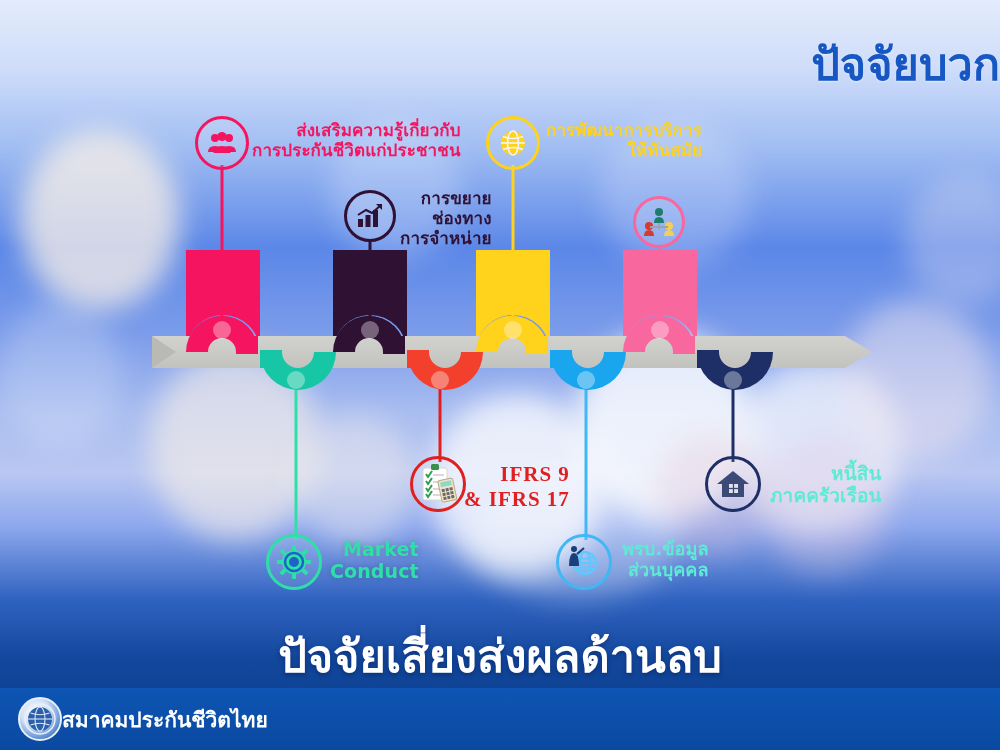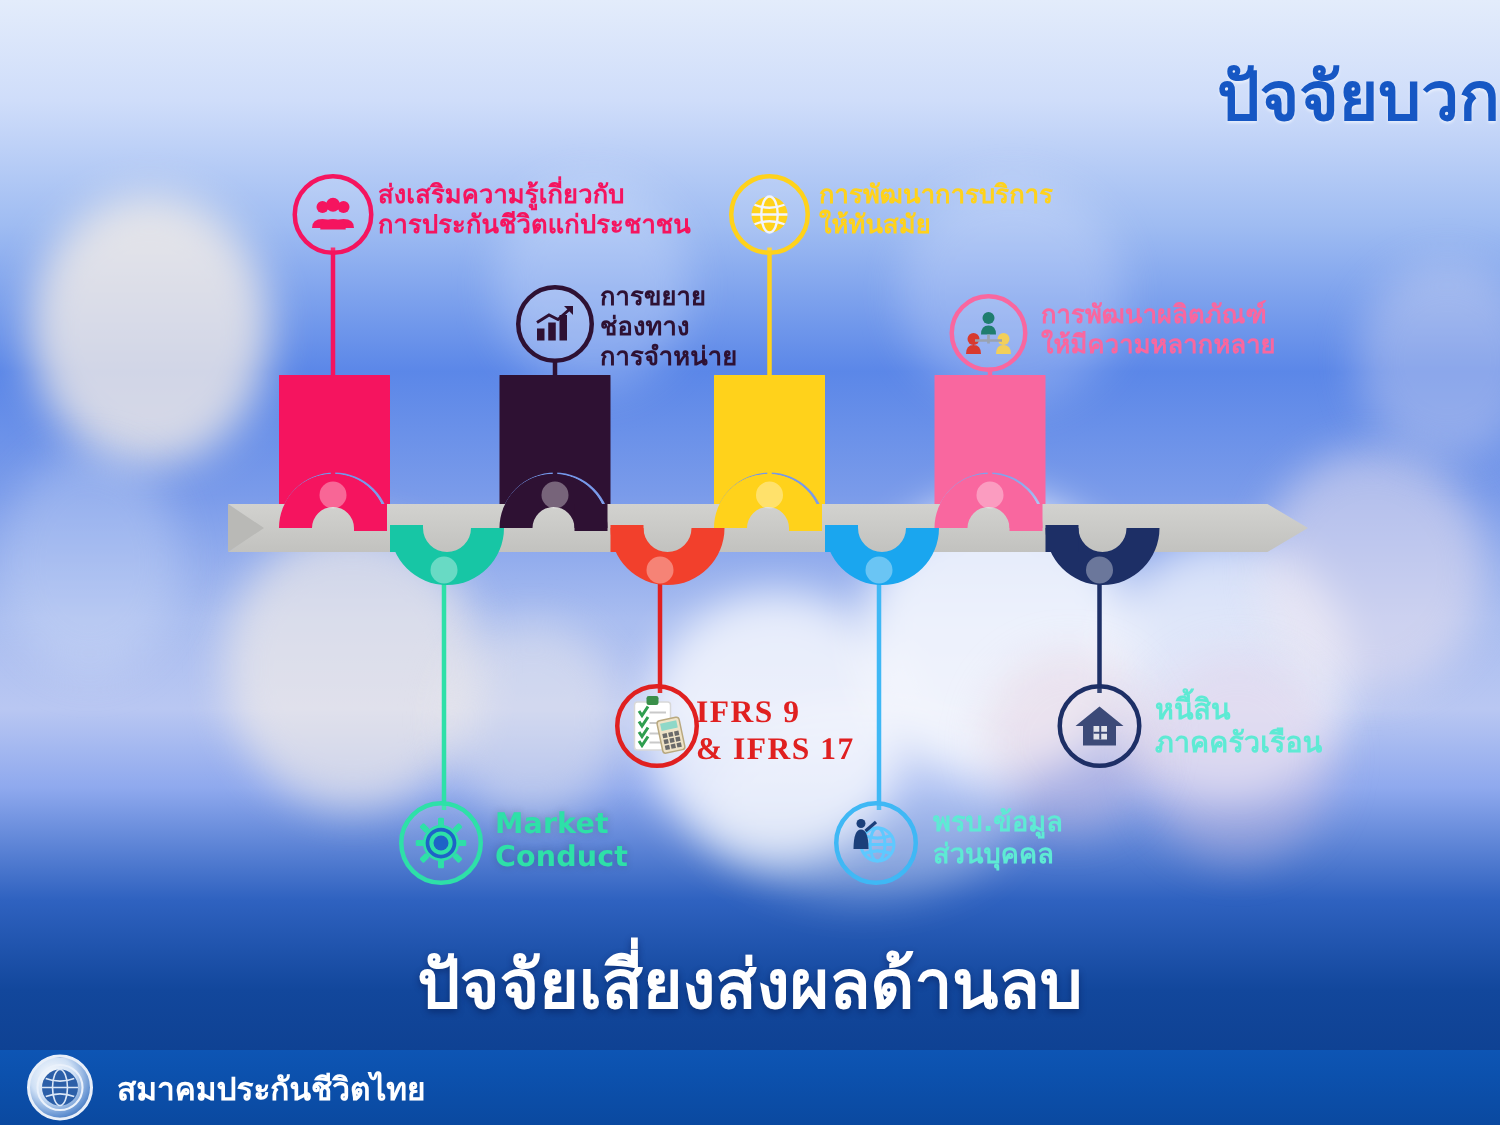--- a/index.html
+++ b/index.html
@@ -15,31 +15,31 @@
                       #7a9bea 44%,#a9bdf0 55%,#b9c7f2 63%,#8fa9ee 70%,
                       #2f62c0 80%,#12479c 88%,#0d3f8f 96%,#0d3d8c 100%);
   }
   .bokeh{position:absolute;border-radius:50%;filter:blur(14px);}
   .ribbon-wrap{position:absolute;left:0;top:0;width:1000px;height:750px;}
   
   .marker{position:absolute;}
   .ring{position:absolute;border-radius:50%;box-sizing:border-box;
         display:flex;align-items:center;justify-content:center;}
   .lbl{position:absolute;white-space:pre-line;line-height:1.18;
-       font-weight:700;letter-spacing:.1px;}
+       font-weight:700;letter-spacing:.1px;text-align:right;}
   .title-top{position:absolute;width:100%;text-align:right;
     font-size:45px;font-weight:700;color:#1657c4;
     text-shadow:0 1px 2px rgba(255,255,255,.55);}
   .title-bot{position:absolute;width:100%;text-align:center;
     font-size:45px;font-weight:700;color:#ffffff;
     text-shadow:0 2px 5px rgba(0,20,70,.45);}
   
-  .footer{position:absolute;left:0;bottom:0;width:1000px;height:50px;
+  .footer{position:absolute;left:0;bottom:0;width:1000px;height:62px;
     background:linear-gradient(180deg,#0d55b4 0%,#0a49a0 100%);
-    display:flex;align-items:center;gap:16px;padding-left:18px;box-sizing:border-box;}
+    display:flex;align-items:center;padding-left:18px;box-sizing:border-box;}
   .footer-name{color:#fff;font-size:21px;font-weight:700;}
   .logo{width:44px;height:44px;border-radius:50%;
         background:radial-gradient(circle at 38% 34%,#ffffff 0%,#cfe0f5 40%,#5f8fd0 72%,#143f86 100%);
         border:2px solid #e8eff9;box-sizing:border-box;
         display:flex;align-items:center;justify-content:center;}
 </style>
 </head>
 <body>
 
 <div id="stage">
@@ -199,22 +199,20 @@
         <circle cx="16" cy="5" r="4" fill="#1f7d6e"></circle>
         <path d="M11 16 q0-6 5-6 q5 0 5 6 z" fill="#1f7d6e"></path>
         <circle cx="6" cy="19" r="4" fill="#d83a2e"></circle>
         <path d="M1 29 q0-6 5-6 q5 0 5 6 z" fill="#d83a2e"></path>
         <circle cx="26" cy="19" r="4" fill="#f2cf5a"></circle>
         <path d="M21 29 q0-6 5-6 q5 0 5 6 z" fill="#f2cf5a"></path>
         <path d="M16 16 L16 22 M16 20 L7 20 M16 20 L25 20" stroke="#9aa3b0" stroke-width="1.8" fill="none"></path>
       </svg>
     </div>
   </div>
-  <div class="lbl" style="left:694px;top:200px;font-size:17px;color:#f9679f;">การพัฒนาผลิตภัณฑ์
-ให้มีความหลากหลาย</div>
 
   <div class="marker" style="left:266px;top:534px;">
     <div class="ring" style="width:56px;height:56px;border:3px solid #2ee0a8;background:rgba(255,255,255,.10);">
       <svg width="34" height="34" viewBox="0 0 34 34">
         <g fill="#2ee0a8">
           <circle cx="17" cy="17" r="12"></circle>
         </g>
         <g fill="#1e63c7">
           <circle cx="17" cy="17" r="5"></circle>
         </g>

